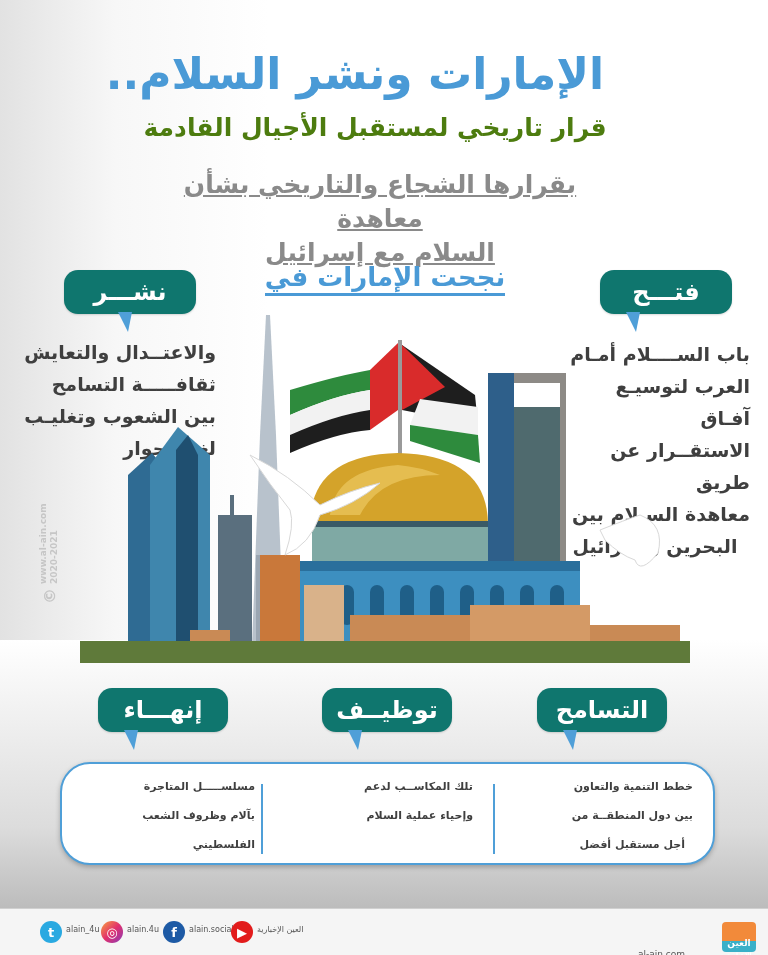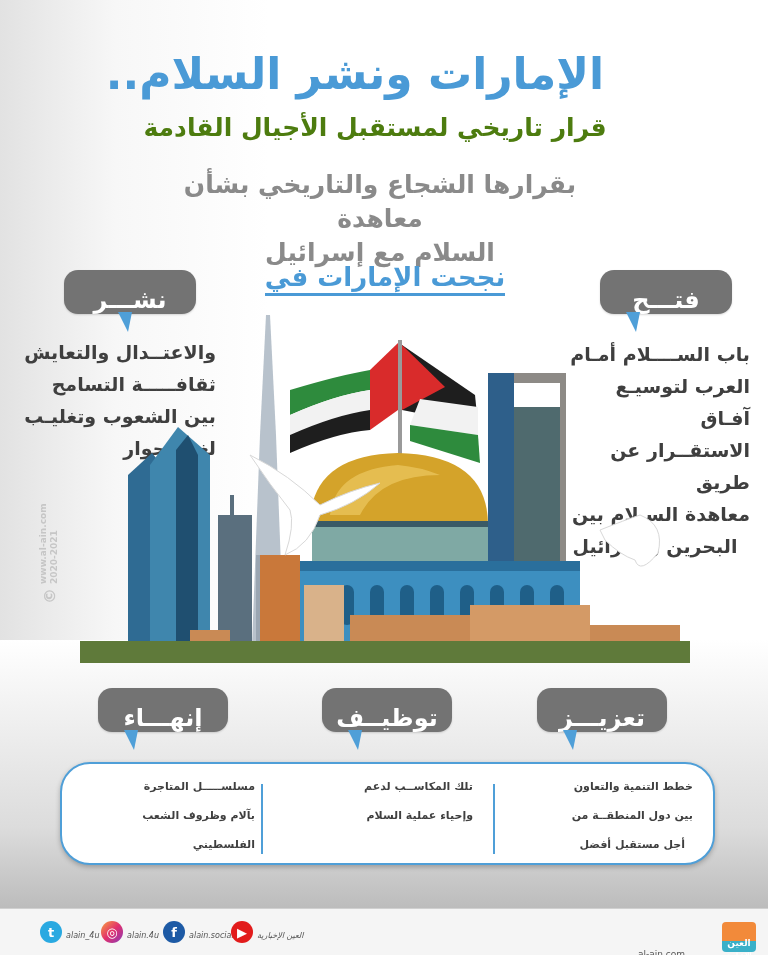--- a/index.html
+++ b/index.html
@@ -18,33 +18,33 @@
       position: absolute; top: 44px; left: 100px; width: 510px;
       text-align: center; color: #4a9ad6; font-weight: bold; font-size: 44px; line-height: 60px;
       letter-spacing: 0px;
     }
     .subtitle {
       position: absolute; top: 108px; left: 140px; width: 470px;
       text-align: center; color: #4d7c0f; font-weight: bold; font-size: 25px; line-height: 40px;
     }
     .intro {
       position: absolute; top: 168px; left: 140px; width: 480px;
-      text-align: center; color: #8a8a8a; font-weight: bold; font-size: 25px; line-height: 34px;
+      text-align: center; color: #8a8a8a; font-weight: bold; font-size: 25px; line-height: 34px; text-decoration: underline;
     }
     .mid-heading {
       position: absolute; top: 258px; left: 250px; width: 270px; text-align: center;
     }
     .mid-heading span {
       color: #4a9ad6; font-weight: bold; font-size: 26px; line-height: 38px;
       border-bottom: 3px solid #4a9ad6; padding-bottom: 1px;
     }
     .bubble {
       position: absolute; height: 44px; border-radius: 14px;
-      background: #737373; color: #ffffff; font-weight: bold; font-size: 24px;
-      display: flex; align-items: flex-end; justify-content: center;
+      background: #0f766e; color: #ffffff; font-weight: bold; font-size: 24px;
+      display: flex; align-items: center; justify-content: center;
       box-shadow: 0 1px 2px rgba(0,0,0,0.15);
     }
     .bubble::after {
       content: ""; position: absolute; bottom: -18px; width: 0; height: 0;
       border-top: 20px solid #4f9fd8; border-left: 10px solid transparent; border-right: 4px solid transparent;
     }
     .bubble.tail-mid::after { left: 50%; margin-left: -12px; }
     .bubble.tail-left::after { left: 26px; }
     .side-text {
       position: absolute; color: #3f3f3f; font-weight: bold; font-size: 19px; line-height: 32px;
@@ -75,21 +75,21 @@
       position: absolute; left: 0; top: 908px; width: 768px; height: 47px; background: #f5f5f5;
       border-top: 1px solid #d0d0d0;
     }
     .social {
       position: absolute; top: 12px; display: flex; align-items: flex-end; direction: ltr; gap: 4px;
     }
     .social .circ {
       width: 22px; height: 22px; border-radius: 50%; display: flex; align-items: center; justify-content: center;
       color: #fff; font-weight: bold; font-size: 13px;
     }
-    .social .lbl { font-size: 8px; color: #555; line-height: 10px; margin-bottom: 2px; font-style: italic; }
+    .social .lbl { font-size: 8px; color: #555; line-height: 10px; margin-bottom: 8px; }
     .site { position: absolute; left: 638px; top: 40px; font-size: 9px; color: #555; direction: ltr; }
     .logo {
       position: absolute; left: 722px; top: 13px; width: 34px; height: 30px; border-radius: 4px;
       background: linear-gradient(180deg, #f28a3a 0%, #f28a3a 62%, #3ab0c8 62%, #3ab0c8 100%);
       color: #fff; font-size: 9px; font-weight: bold; text-align: center; line-height: 14px; padding-top: 14px;
     }
   </style>
 </head>
 <body>
 
@@ -204,21 +204,21 @@
 
   <rect x="0" y="326" width="610" height="22" fill="#5f7a3a"></rect>
 
   <g fill="#ffffff" stroke="#d8d8d8" stroke-width="1">
     <path d="M170,140 Q210,160 240,190 Q270,175 300,168 Q275,190 240,200 Q230,230 205,240 Q215,210 210,195 Q190,170 170,140 Z"></path>
     <path d="M520,215 Q545,205 560,200 Q585,210 578,238 Q560,260 555,245 Q540,240 525,225 Z"></path>
   </g>
 </svg>
 
 <div class="bubble tail-left" style="left:537px; top:688px; width:130px;">
-  <span>تعزيـــز</span>
+  <span>التسامح</span>
 </div>
 <div class="bubble tail-left" style="left:322px; top:688px; width:130px;">
   <span>توظيــف</span>
 </div>
 <div class="bubble tail-left" style="left:98px; top:688px; width:130px;">
   <span>إنهـــاء</span>
 </div>
 
 <div class="card">
   <div class="col" style="right:20px; width:195px;">

